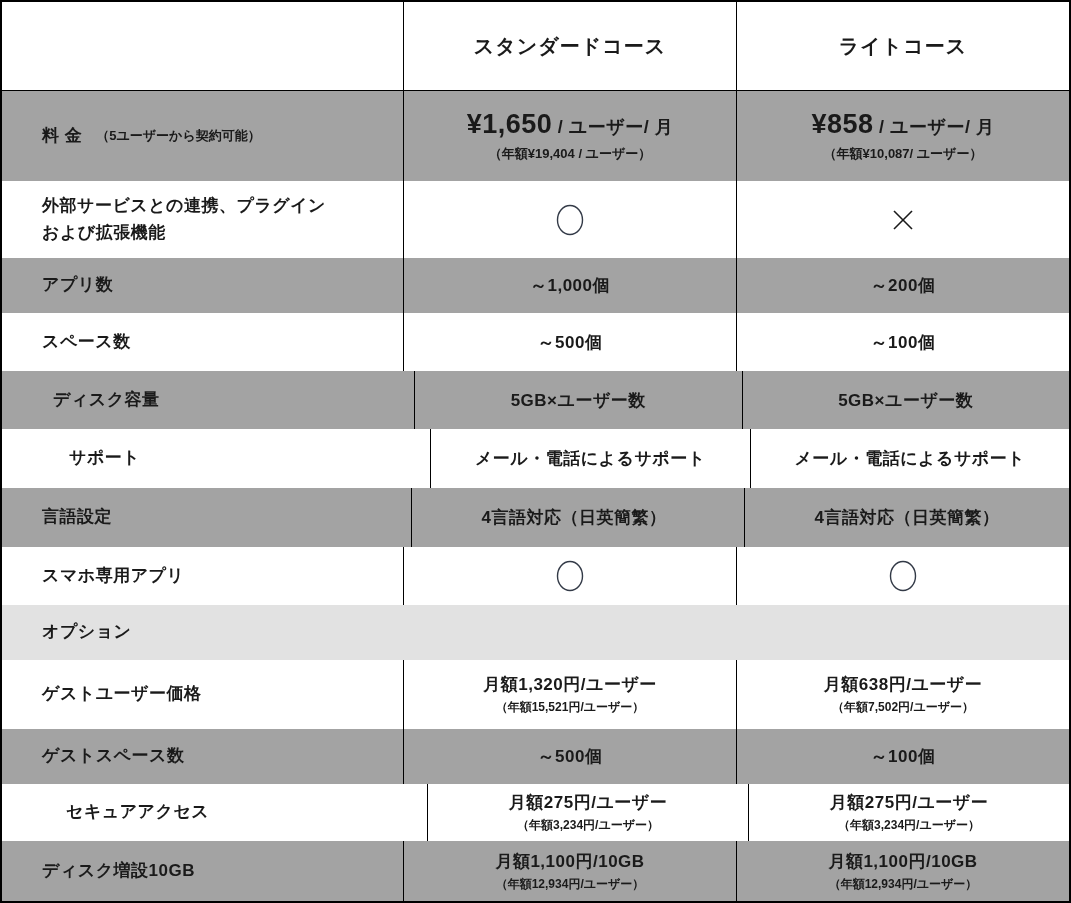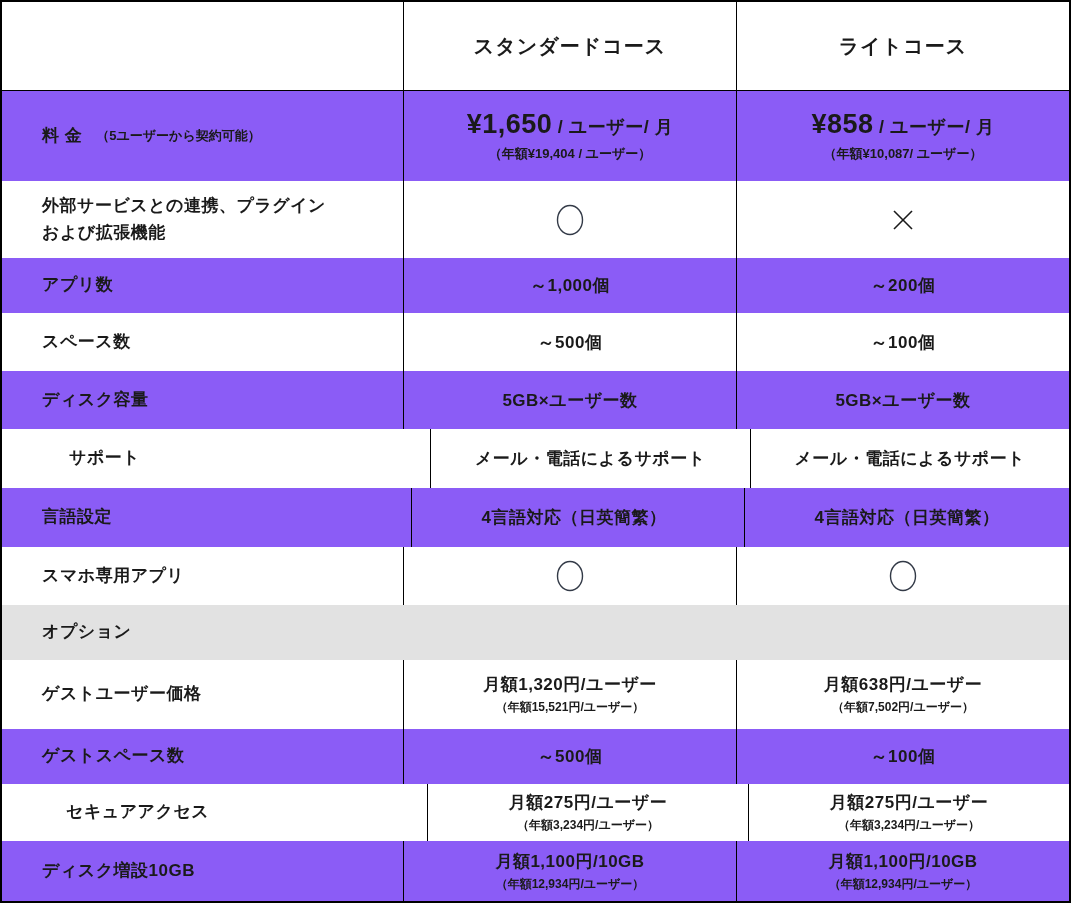--- a/index.html
+++ b/index.html
@@ -9,21 +9,21 @@
     box-sizing: border-box;
     border: 2px solid #000000;
     background: #ffffff;
     color: #1a1a1a;
     font-family: "Liberation Sans", "DejaVu Sans", sans-serif;
     display: flex;
     flex-direction: column;
     overflow: hidden;
   }
   .row { display: flex; flex: 0 0 auto; }
-  .row.alt { background: #8b5cf6; }
+  .row.alt { background: #a3a3a3; }
   .row.section-row { background: #e2e2e2; }
 
   .cell-label {
     width: 401px;
     box-sizing: border-box;
     display: flex;
     align-items: center;
     padding-left: 40px;
     padding-right: 16px;
     font-weight: bold;
@@ -51,21 +51,21 @@
 
   .price-row { height: 90px; }
   .price-amount { font-size: 27px; font-weight: bold; }
   .price-unit { font-size: 18px; font-weight: bold; }
   .price-annual { font-size: 13px; font-weight: 600; margin-top: 5px; letter-spacing: 0; }
   .label-note { font-size: 13px; font-weight: bold; margin-left: 14px; letter-spacing: 0; }
 
   .r-integration { height: 77px; }
   .r-apps { height: 55px; }
   .r-spaces { height: 58px; }
-  .r-disk { height: 58px; }
+  .r-disk { height: 58px; padding-left: 11px; }
   .r-support { height: 59px; padding-left: 27px; }
   .r-language { height: 59px; gap: 8px; }
   .r-mobile { height: 58px; }
   .section-row { height: 55px; }
   .r-guest-user { height: 69px; }
   .r-guest-space { height: 55px; }
   .r-secure { height: 57px; margin-left: 24px; }
   .r-disk-ext { flex: 1 1 auto; }
 
   .val-sub { font-size: 12px; font-weight: 600; margin-top: 3px; letter-spacing: 0; }

